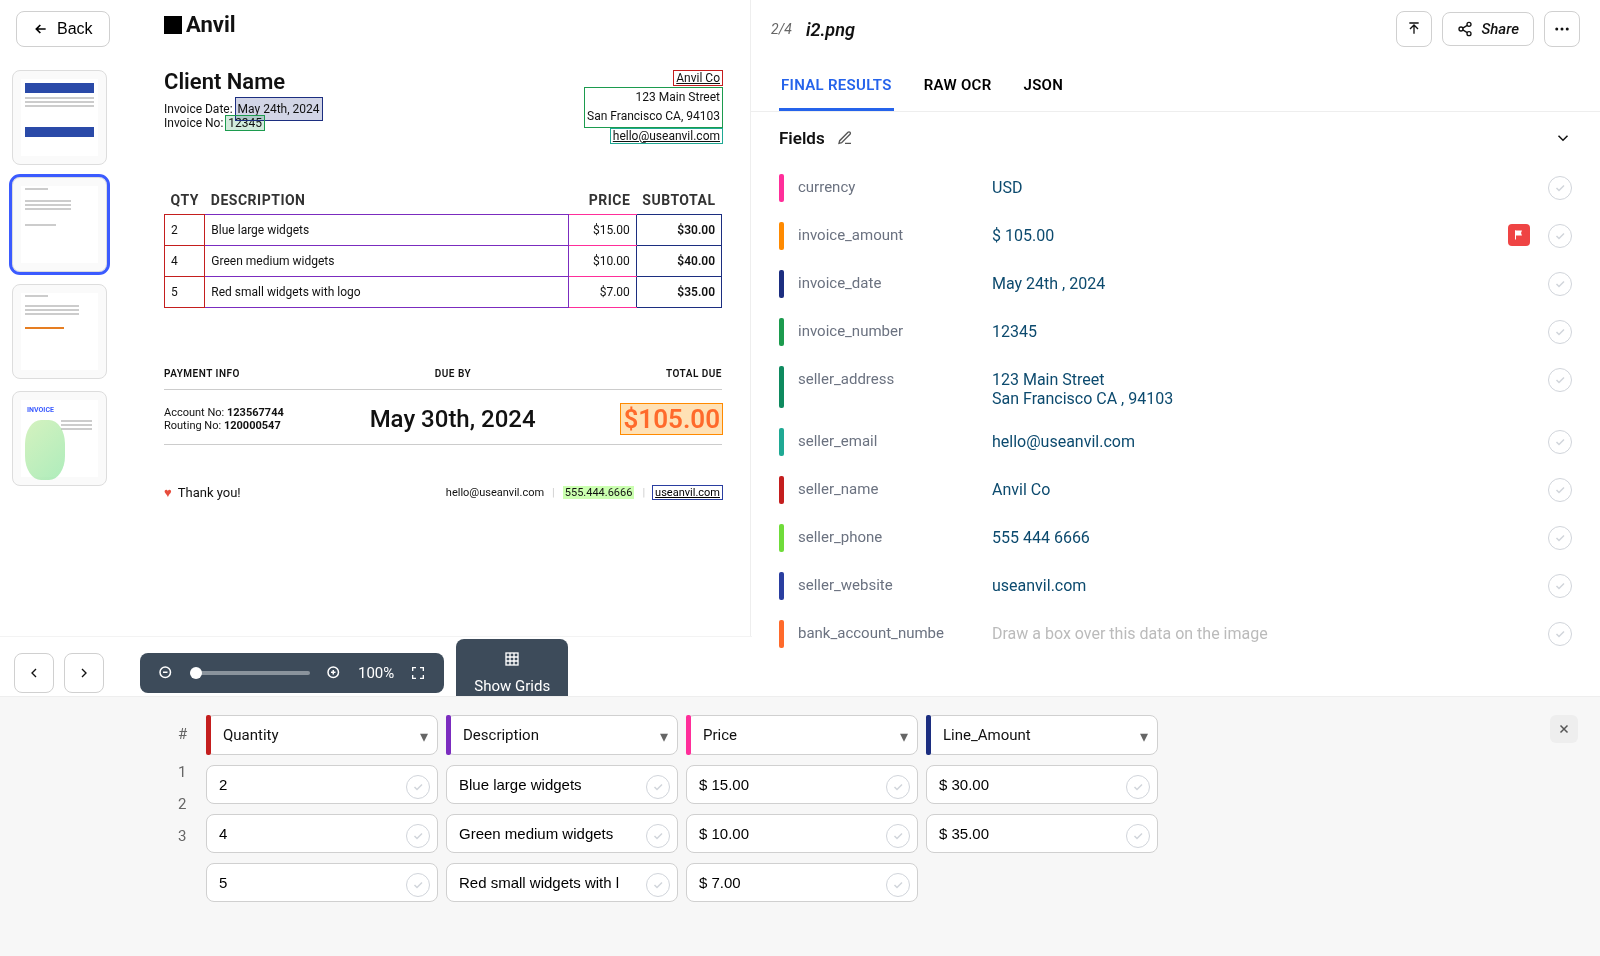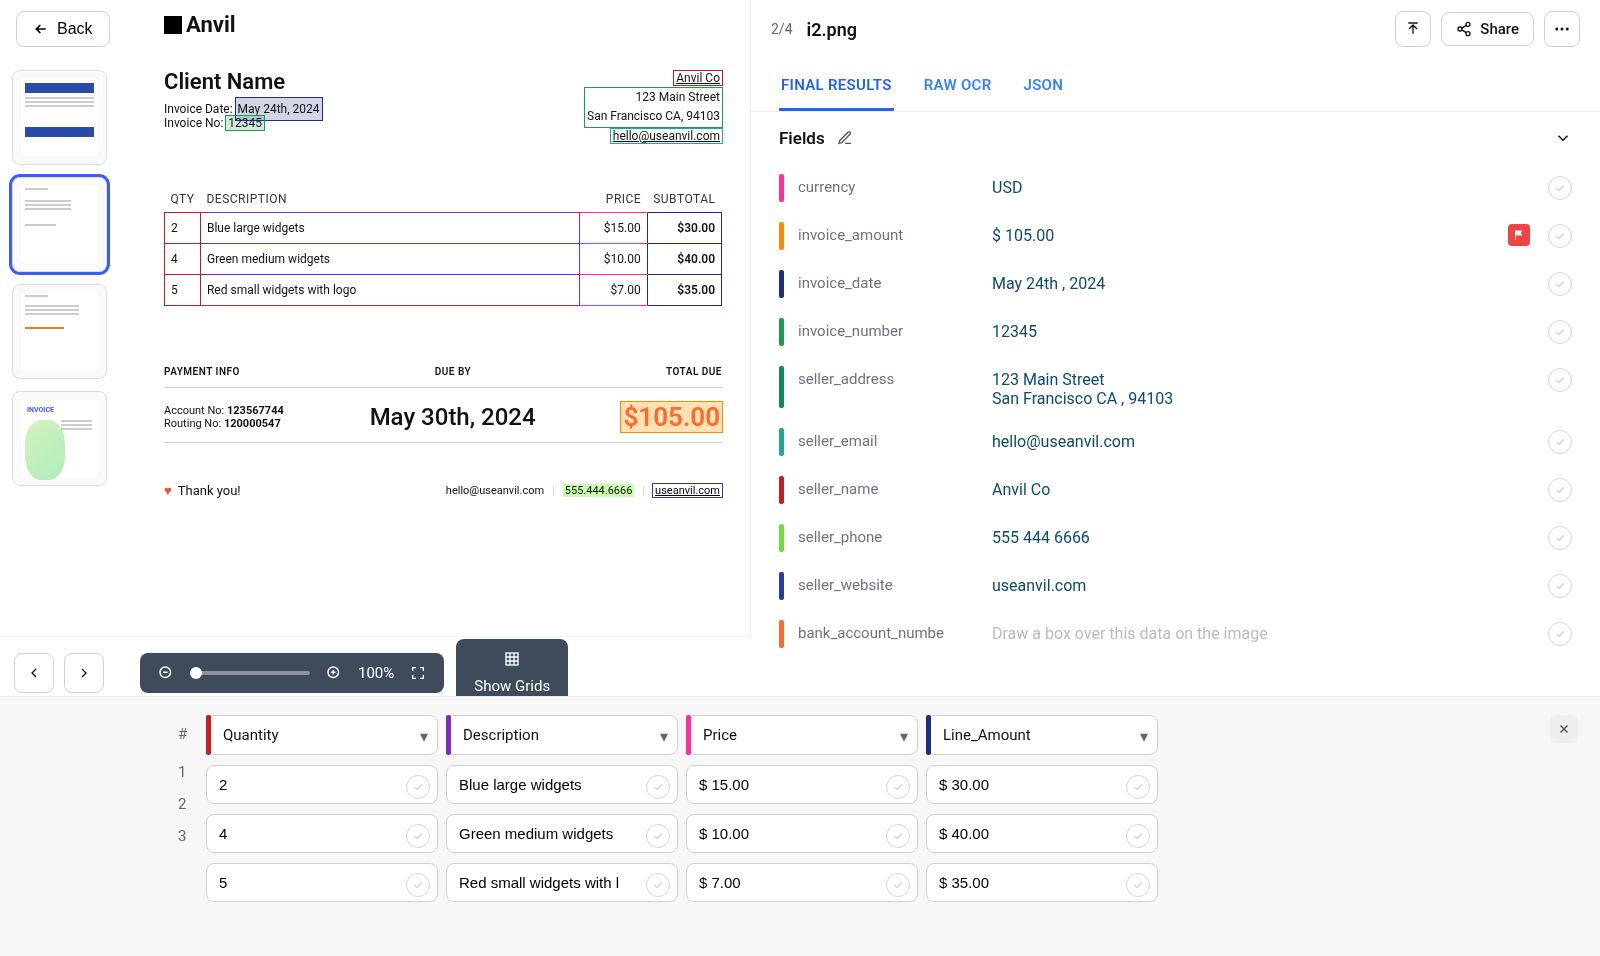--- a/index.html
+++ b/index.html
@@ -30,21 +30,21 @@
   .company-box { text-align:right; font-size:12px; line-height:1.6; }
   .hl-pink { background: #ff2e9a33; outline: 1px solid #ff2e9a; padding: 0 2px; }
   .hl-green { outline: 1px solid #1c9b4e; padding: 0 2px; }
   .hl-lime { background: #7cff3a66; padding: 0 2px; }
   .hl-teal { outline: 1px solid #1fa994; padding: 0 2px; text-decoration: underline; }
   .hl-navy { background: #1c2e8033; outline: 1px solid #1c2e80; padding: 4px 2px; }
   .hl-orange { background: #ffb34766; outline: 1px solid #ff8a00; padding: 0 2px; }
   .hl-purple-u { text-decoration: underline; color:#000; }
   .meta-lines { font-size:12px; margin-top:8px; }
   .tbl { width:100%; border-collapse: collapse; margin-top: 40px; font-size:12px; }
-  .tbl th { font-weight:400; text-align:left; padding: 6px; font-size:12px; letter-spacing:.5px; color:#333; }
+  .tbl th { font-weight:700; text-align:left; padding: 6px; font-size:14px; letter-spacing:.5px; color:#333; }
   .tbl th:nth-child(3), .tbl th:nth-child(4) { text-align:right; }
   .tbl td { padding: 8px 6px; }
   .tbl tbody tr td:first-child { border:1px solid #c41e1e; width:28px; }
   .tbl tbody tr td:nth-child(2) { border:1px solid #7b2cbf; }
   .tbl tbody tr td:nth-child(3) { border-top:1px solid #ff2e9a; border-bottom:1px solid #ff2e9a; border-left:1px solid #ff2e9a; text-align:right; width:68px; }
   .tbl tbody tr td:nth-child(4) { border:1px solid #1c2e80; text-align:right; font-weight:600; width:68px; }
   .footer-row { display:flex; justify-content:space-between; margin-top:60px; font-size:10px; font-weight:600; letter-spacing:.5px; }
   .footer-hr { border-top:1px solid #ccc; margin:10px 0 14px; }
   .pay-info { font-size:11px; }
   .due-date { font-size:24px; font-weight:500; text-align:center; flex:1; }
@@ -54,23 +54,23 @@
   .heart { color:#e74c3c; }
 
   .zoom-bar { height: 72px; background:#fff; display:flex; align-items:center; gap:12px; padding: 0 22px; }
   .zoom-group { background:#3d4b5a; color:#fff; border-radius:8px; display:flex; align-items:center; gap:14px; padding:10px 16px; }
   .zoom-track { width:120px; height:4px; background:#fff6; border-radius:2px; position:relative; }
   .zoom-thumb { position:absolute; left:0; top:-4px; width:12px; height:12px; background:#fff; border-radius:50%; }
   .zi { width:20px; height:20px; display:flex; align-items:center; justify-content:center; cursor:pointer; }
   .show-grids { background:#3d4b5a; color:#fff; border-radius:8px; padding:12px 18px; display:flex; align-items:center; gap:10px; cursor:pointer; font-size:15px;flex-direction:column; }
 
   .right-col { flex: 1; display:flex; flex-direction:column; min-width:0; }
-  .rc-header { height:58px; display:flex; align-items:center; padding:0 20px; gap:10px; }
+  .rc-header { height:58px; display:flex; align-items:center; padding:0 20px; gap:10px;font-style:italic; }
   .tabs { display:flex; gap:28px; padding: 10px 28px 0; border-bottom:1px solid #eee; }
-  .tab { padding: 8px 2px 14px; font-size:15px; font-weight:600; color:#3b82f6; cursor:pointer; letter-spacing:.3px; }
+  .tab { padding: 8px 2px 14px; font-size:15px; font-weight:600; color:#000000; cursor:pointer; letter-spacing:.3px; }
   .tab.active { color:#2563eb; border-bottom: 3px solid #2563eb; }
   .fields-hdr { display:flex; align-items:center; padding: 16px 28px; gap:12px; font-weight:600; font-size:17px; }
   .fields-hdr .chev { margin-left:auto; }
   .pen { color:#555; cursor:pointer; }
   .fields { flex:1; overflow:auto; padding: 0 20px; }
   .field-row { display:flex; align-items:flex-start; padding: 10px 8px; gap: 14px; }
   .bar { width:5px; align-self:stretch; border-radius:2px; min-height:28px; }
   .fname { width: 180px; color:#6b7280; font-size:15px; padding-top:4px; }
   .fval { flex:1; font-size:16px; color:#0c4a6e; padding-top:4px; }
   .fval.placeholder { color:#bbb; }
@@ -559,25 +559,20 @@
           <div class="gp-head">
             <div class="bar" style="background:#1c2e80"></div>
             <div class="hd">Line_Amount</div>
             <span class="caret">▾</span>
           </div>
           <div class="gp-cell"><input value="$ 30.00" style=""><div class="check-circ">
               <svg width="12" height="12" viewBox="0 0 24 24" fill="none" stroke="currentColor" stroke-width="3">
                 <path d="M5 12l5 5L20 7"></path>
               </svg>
             </div></div>
-          <div class="gp-cell"><input value="$ 40.00" style=""><div class="check-circ">
-              <svg width="12" height="12" viewBox="0 0 24 24" fill="none" stroke="currentColor" stroke-width="3">
-                <path d="M5 12l5 5L20 7"></path>
-              </svg>
-            </div></div>
           <div class="gp-cell"><input value="$ 35.00" style=""><div class="check-circ">
               <svg width="12" height="12" viewBox="0 0 24 24" fill="none" stroke="currentColor" stroke-width="3">
                 <path d="M5 12l5 5L20 7"></path>
               </svg>
             </div></div>
         </div>
       </div>
     <div class="gp-close">
       <svg width="14" height="14" viewBox="0 0 24 24" fill="none" stroke="currentColor" stroke-width="2.5">
           <path d="M6 6l12 12M18 6L6 18"></path>

